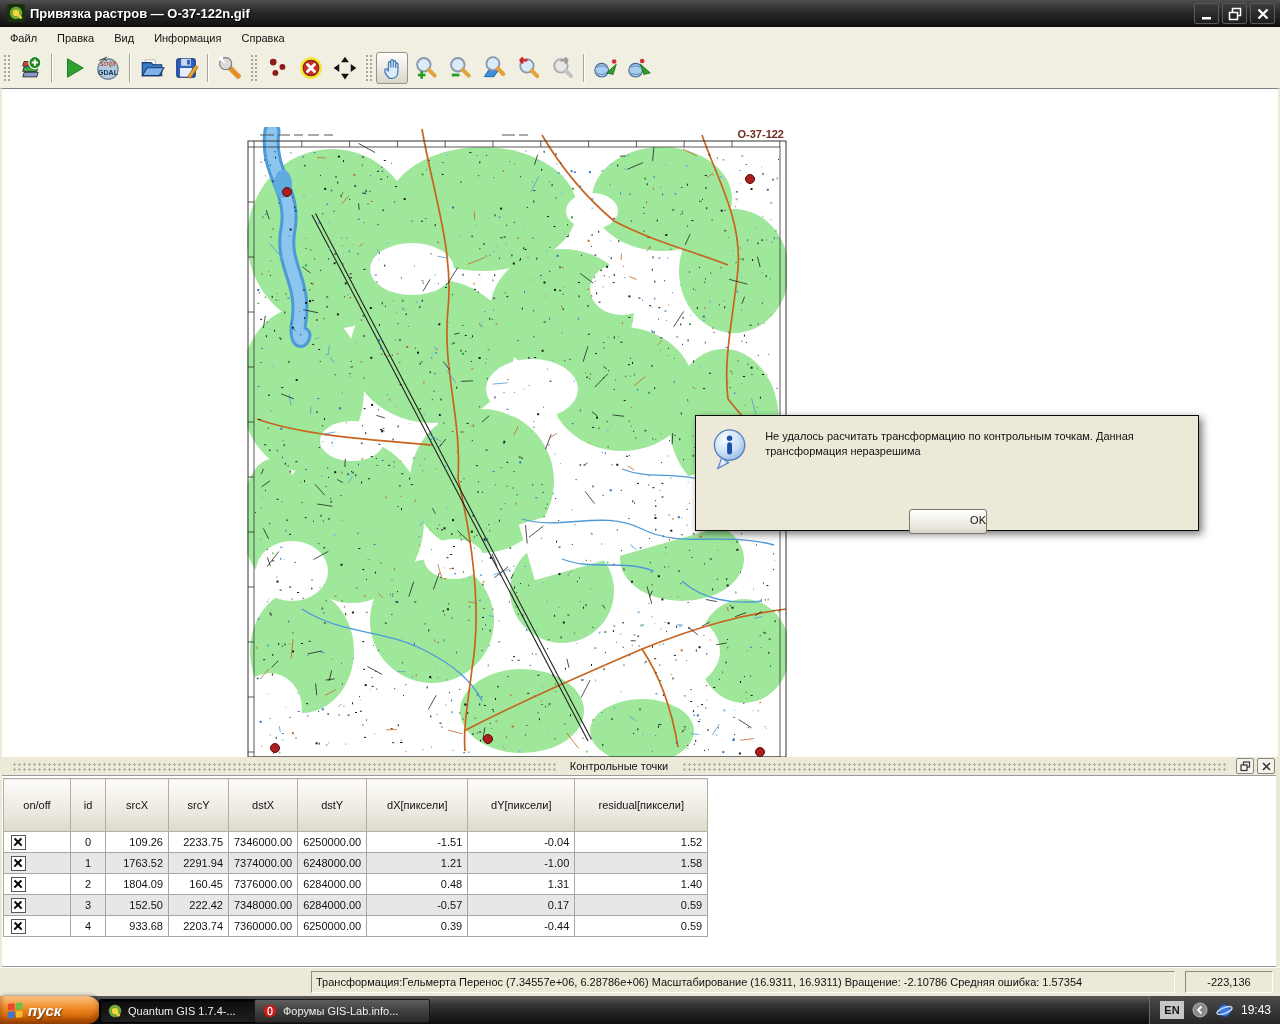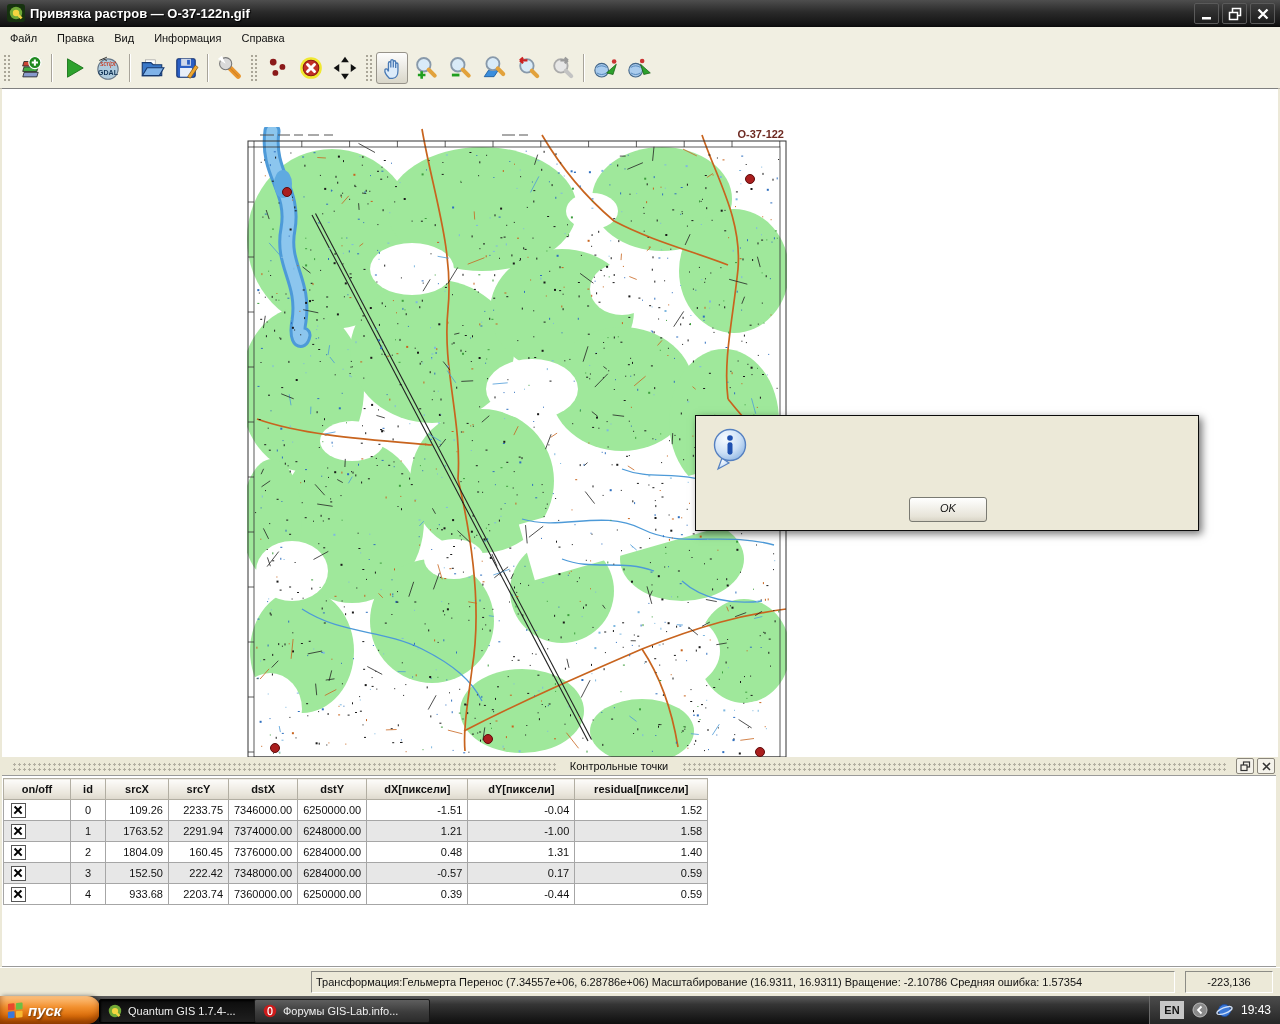--- a/index.html
+++ b/index.html
@@ -37,39 +37,39 @@
   
   .dialog{position:absolute;left:695px;top:415px;width:502px;height:114px;background:#ECE9D8;
     border:1px solid #0b0b0b;box-shadow:3px 3px 8px rgba(0,0,0,.55);}
   .dialog-title{height:23px;background:linear-gradient(#525252,#262626 55%,#101010);
     display:flex;align-items:center;padding:0 4px;color:#fff;}
   .dialog-title .t{font-weight:bold;font-size:12px;margin-left:4px;text-shadow:1px 1px 1px #000;}
   .dialog-close{margin-left:auto;width:21px;height:17px;border:1px solid #fff;border-radius:3px;
     background:linear-gradient(#F4836A,#D3432A 45%,#A82A14);display:flex;align-items:center;justify-content:center;}
   .dialog-body{display:flex;padding:11px 12px 0 14px;gap:16px;}
   .dialog-msg{width:430px;line-height:15px;padding-top:2px;}
-  .ok-btn{position:absolute;left:213px;top:81px;width:76px;height:23px;
+  .ok-btn{position:absolute;left:213px;top:93px;width:76px;height:23px;
     background:linear-gradient(#ffffff,#E7E4D8 80%,#D8D4C6);border:1px solid #7a7a72;border-radius:3px;
-    text-align:center;line-height:21px;font-style:italic;}
+    text-align:right;line-height:21px;}
 
   
   .dock-title{position:absolute;left:2px;top:757px;width:1276px;height:18px;background:#ECE9D8;
     display:flex;align-items:center;}
   .dock-dots{flex:1;height:9px;margin:0 10px;
     background-image:radial-gradient(circle,#b2aea1 1px,transparent 1.3px);background-size:5px 5px;}
   .dock-label{padding:0 4px;}
   .dock-btn{width:16px;height:14px;border:1px solid #8a867c;background:#F4F2EA;border-radius:2px;
     display:flex;align-items:center;justify-content:center;margin-right:3px;}
 
   
   .table-wrap{position:absolute;left:2px;top:775px;width:1274px;height:190px;background:#fff;
     border:1px solid #9a9a9a;border-left:none;border-right:none;}
   table.gcp{border-collapse:collapse;margin:2px 0 0 1px;table-layout:fixed;}
-  table.gcp th{height:20px;font-weight:bold;background:linear-gradient(#FDFCFA,#EAE6DC 70%,#DDD8CC);
-    border:1px solid #b2aea2;padding:0 3px;}
+  table.gcp th{height:20px;font-weight:normal;background:linear-gradient(#FDFCFA,#EAE6DC 70%,#DDD8CC);
+    border:1px solid #b2aea2;padding:16px 3px;}
   table.gcp td{height:20px;border:1px solid #a6a6a6;padding:0 5px;background:#fff;}
   table.gcp tr.alt td{background:#E7E7E7;}
   td.num{text-align:right;}
   td.ctr{text-align:center;}
   .chk{width:13px;height:13px;border:1px solid #565656;background:#fff;position:relative;margin-left:2px;}
   .chk::before,.chk::after{content:"";position:absolute;left:1px;top:5px;width:10px;height:2.4px;background:#000;}
   .chk::before{transform:rotate(45deg);} .chk::after{transform:rotate(-45deg);}
 
   
   .statusbar{position:absolute;left:0;top:967px;width:1280px;height:29px;background:#ECE9D8;
@@ -2040,20 +2040,21 @@
             <stop offset="0%" stop-color="#F6FBFF"></stop>
             <stop offset="60%" stop-color="#CCE0F6"></stop>
             <stop offset="100%" stop-color="#8FB6E4"></stop>
           </radialGradient>
         </defs>
       <path d="M12 31 l-4 11 l11 -6 z" fill="url(#ig)" stroke="#5580C0" stroke-width="1.2"></path>
       <circle cx="20" cy="18" r="15.5" fill="url(#ig)" stroke="#5580C0" stroke-width="1.4"></circle>
       <circle cx="20" cy="11" r="2.8" fill="#1E50B0"></circle>
       <rect x="17.5" y="15.2" width="5" height="12.5" rx="2.4" fill="#1E50B0"></rect>
     </svg>
+    <div class="dialog-msg">Не удалось расчитать трансформацию по контрольным точкам. Данная трансформация неразрешима</div>
   </div>
   <div class="ok-btn">OK</div>
 </div>
 
 <div class="dock-title">
   <span class="dock-dots"></span>
   <span class="dock-label">Контрольные точки</span>
   <span class="dock-dots"></span>
   <span class="dock-btn">
       <svg width="11" height="11">

